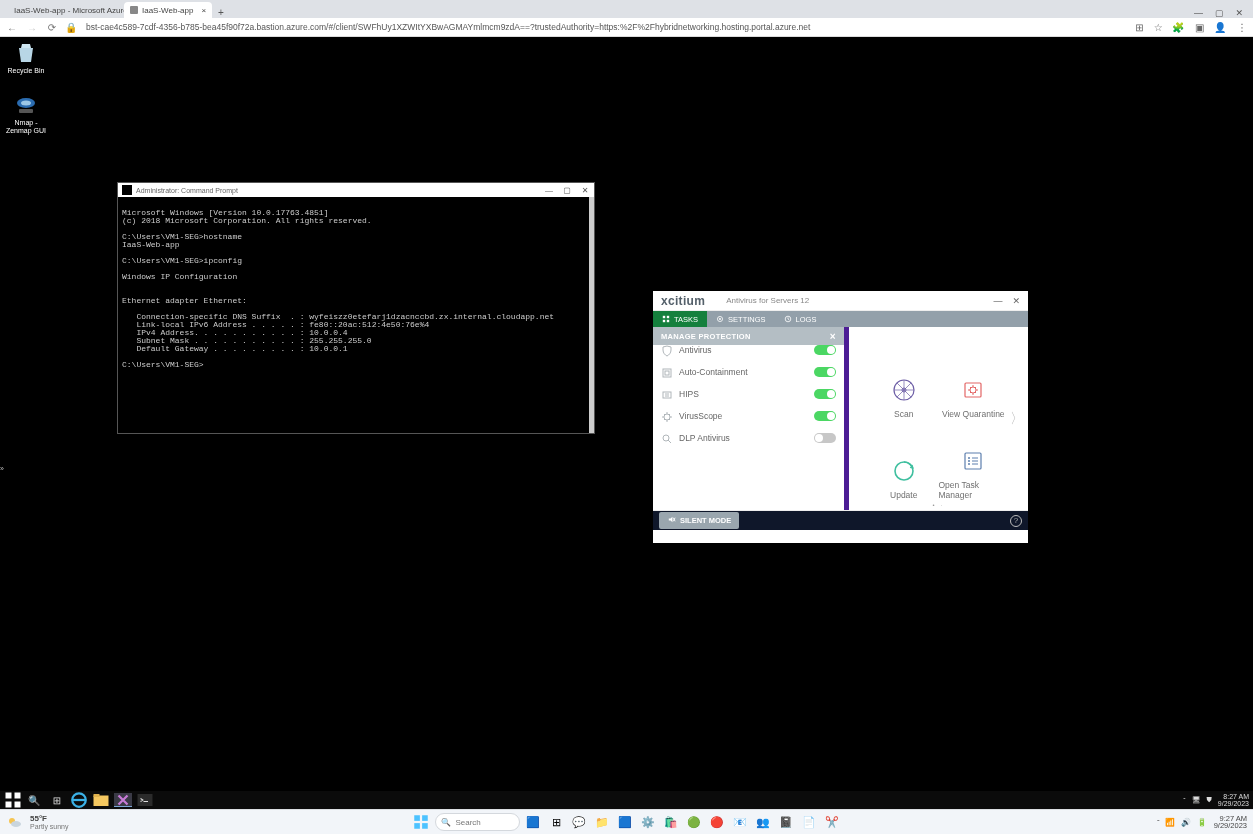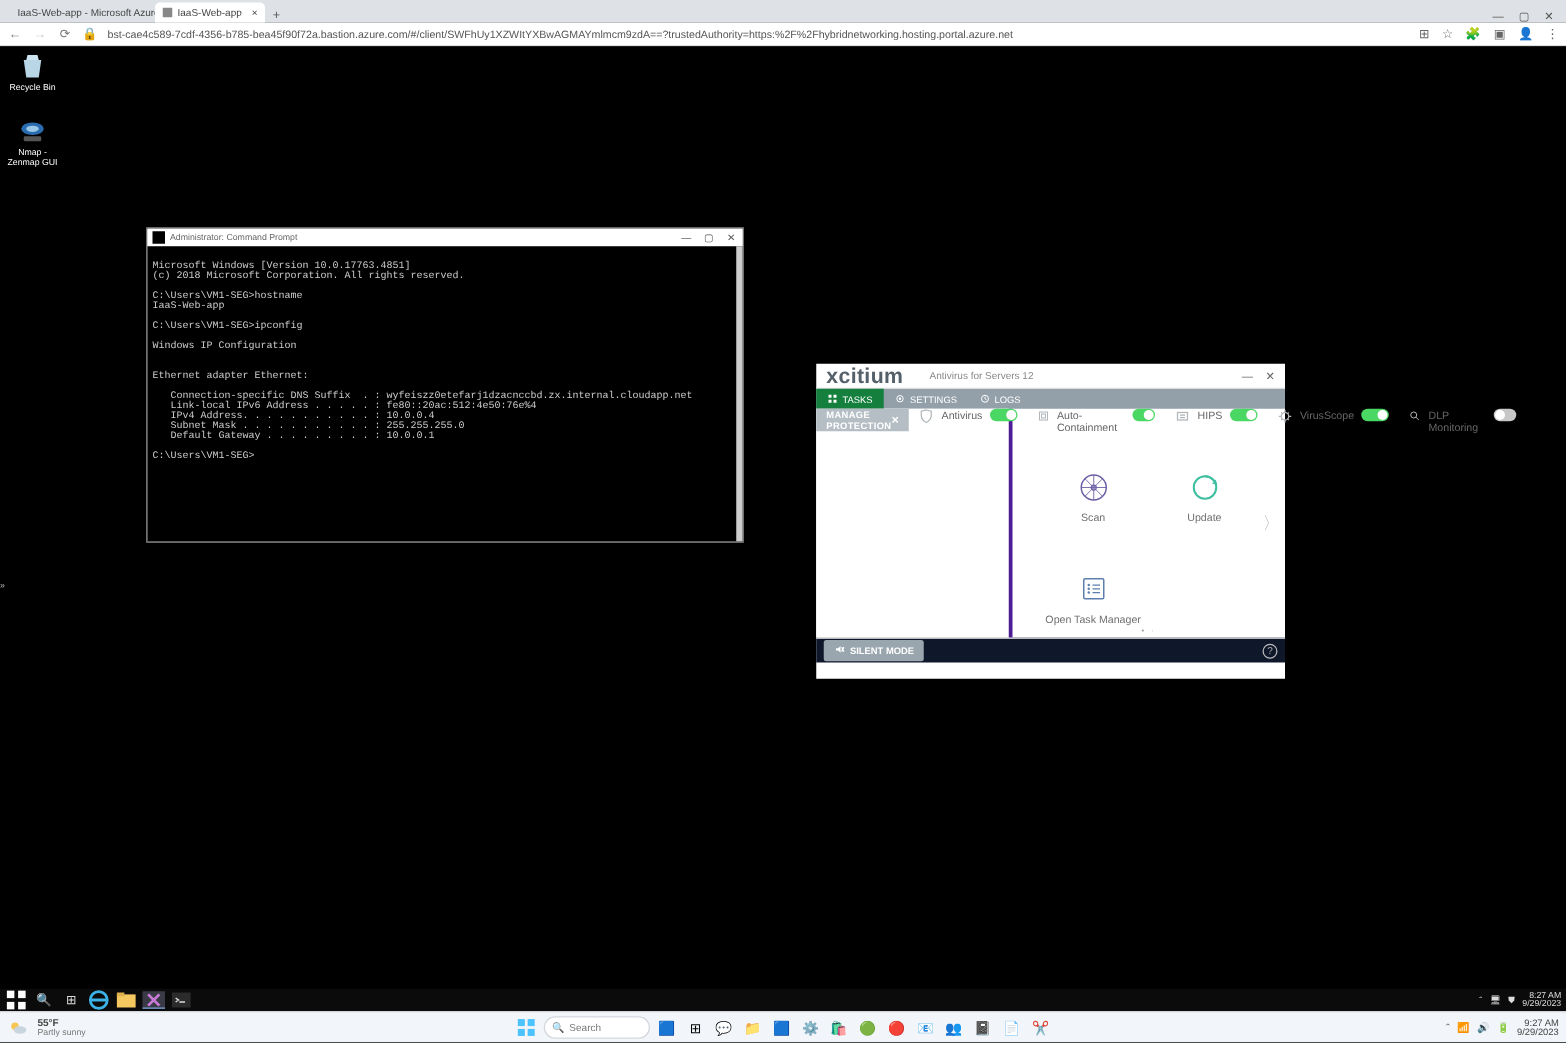--- a/index.html
+++ b/index.html
@@ -22,29 +22,29 @@
   
   .cmdwin{position:absolute;left:117px;top:145px;width:478px;height:252px;background:#fff;border:1px solid #555;display:flex;flex-direction:column}
   .cmdtitle{height:14px;background:#fff;display:flex;align-items:center;font-size:7px;color:#666;padding-left:4px}
   .cmdtitle .ci{width:10px;height:10px;background:#000;margin-right:4px}
   .cmdctrl{margin-left:auto;display:flex}
   .cmdctrl span{width:18px;text-align:center;font-size:8px;color:#555}
   .cmdbody{flex:1;background:#000;color:#ccc;font-family:"Consolas","Courier New",monospace;font-size:8px;line-height:8px;padding:12px 4px;white-space:pre;border-right:5px solid #cdcdcd;overflow:hidden}
   
   .xwin{position:absolute;left:653px;top:254px;width:375px;height:252px;background:#fff;box-shadow:0 0 4px rgba(0,0,0,.4);font-size:9px;color:#555}
   .xtitle{height:20px;display:flex;align-items:center;padding:0 8px;border-bottom:1px solid #eee}
-  .xbrand{font-size:17px;font-weight:700;color:#54606a;letter-spacing:.3px}
+  .xbrand{font-size:12px;font-weight:700;color:#54606a;letter-spacing:.3px}
   .xsuite{font-size:8px;color:#888;margin-left:21px}
   .xwctrl{margin-left:auto;display:flex;gap:10px;font-size:9px;color:#666}
   .xtabs{height:16px;background:#93a0aa;display:flex;align-items:center;color:#fff;font-size:7.5px}
   .xtab{padding:0 9px;display:flex;align-items:center;gap:4px;height:100%}
   .xtab.active{background:#15803d}
   .xtab .ic{width:8px;height:8px}
   .xmain{display:flex;height:183px}
-  .xside{width:157px;background:#fff;display:flex;flex-direction:row;border-right:3px solid #4c1d95;padding:0}
+  .xside{width:196px;background:#fff;display:flex;flex-direction:column;border-right:5px solid #4c1d95;padding:0}
   .mphdr{height:18px;background:#b4bec4;color:#fff;font-size:7.5px;font-weight:700;display:flex;align-items:center;padding:0 8px;letter-spacing:.3px}
   .mphdr .x{margin-left:auto;font-size:10px}
   .mprow{height:22px;display:flex;align-items:flex-start;padding:0 8px;gap:6px}
   .mpicon{width:12px;height:12px;color:#aaa;display:flex;align-items:center;justify-content:center}
   .mplab{font-size:8.5px;color:#666}
   .toggle{margin-left:auto;width:22px;height:10px;border-radius:5px;position:relative}
   .toggle::after{content:"";position:absolute;width:8px;height:8px;background:#fff;border-radius:50%;top:1px}
   .toggle.on{background:#4bd763}.toggle.on::after{right:1px}
   .toggle.off{background:#c7c7c7}.toggle.off::after{left:1px}
   .xtiles{flex:1;display:grid;grid-template-columns:1fr 1fr;grid-template-rows:1fr 1fr;position:relative;padding:10px 20px}
@@ -255,35 +255,45 @@
           <span class="mplab">VirusScope</span>
           <span class="toggle on"></span>
         </div>
         <div class="mprow">
           <span class="mpicon">
               <svg viewBox="0 0 12 12">
                 <circle cx="5" cy="5" r="3" fill="none" stroke="#b0b6ba" stroke-width="1"></circle>
                 <path d="M7 7l3 3" stroke="#b0b6ba" stroke-width="1"></path>
               </svg>
             </span>
-          <span class="mplab">DLP Monitoring</span>
+          <span class="mplab">DLP Antivirus</span>
           <span class="toggle off"></span>
         </div>
       </div>
 
       <div class="xtiles">
         <div class="tile">
           <span class="tileicon">
             <svg viewBox="0 0 26 26">
                 <circle cx="13" cy="13" r="10" fill="none" stroke="#6d5ea6" stroke-width="1.2"></circle>
                 <path d="M13 3v20M3 13h20M6 6l14 14M20 6L6 20" stroke="#6d5ea6" stroke-width=".7"></path>
                 <circle cx="13" cy="13" r="2" fill="none" stroke="#6d5ea6" stroke-width="1"></circle>
               </svg>
           </span>
           <span class="tlabel">Scan</span>
+        </div>
+        <div class="tile">
+          <span class="tileicon">
+            <svg viewBox="0 0 26 26">
+                <rect x="5" y="6" width="16" height="14" rx="1" fill="none" stroke="#e36666" stroke-width="1.2"></rect>
+                <circle cx="13" cy="13" r="3" fill="none" stroke="#e36666" stroke-width="1"></circle>
+                <path d="M13 8v2M13 16v2M8 13h2M16 13h2M10 10l1 1M15 15l1 1M16 10l-1 1M11 15l-1 1" stroke="#e36666" stroke-width="1"></path>
+              </svg>
+          </span>
+          <span class="tlabel">View Quarantine</span>
         </div>
         <div class="tile">
           <span class="tileicon">
             <svg viewBox="0 0 26 26">
                 <circle cx="13" cy="13" r="9" fill="none" stroke="#3fbf9f" stroke-width="1.6"></circle>
                 <path d="M13 4a9 9 0 0 1 8.5 6" fill="none" stroke="#3fbf9f" stroke-width="1.6"></path>
                 <path d="M21 7l1 3-3-.5" fill="none" stroke="#3fbf9f" stroke-width="1.2"></path>
               </svg>
           </span>
           <span class="tlabel">Update</span>

